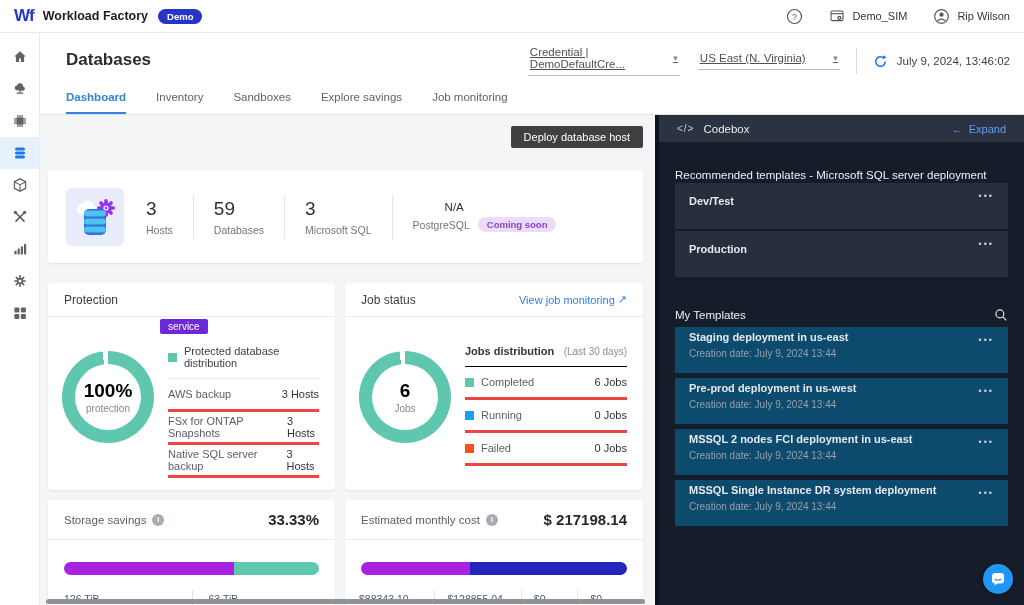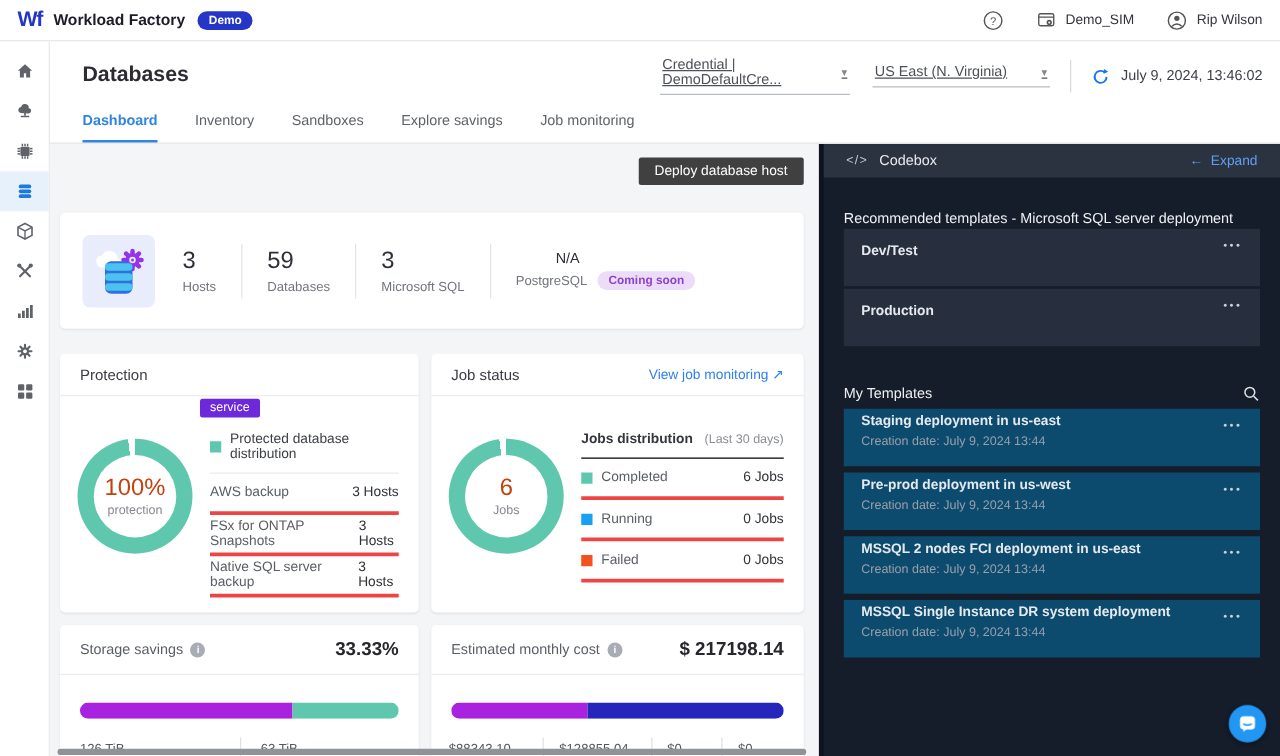--- a/index.html
+++ b/index.html
@@ -65,21 +65,21 @@
   .protection-card { width:287px; height:207px; }
   .job-card { flex:1; height:207px; }
   .card-header { height:34px; display:flex; align-items:center; padding:0 16px;
     border-bottom:1px solid #ececf0; font-size:12px; color:#3c3c44; }
   .card-link { margin-left:auto; color:#2d7ff0; font-size:11px; cursor:pointer; display:flex; gap:3px; align-items:center; }
   .card-body { display:flex; padding:12px 16px 0 10px; position:relative; }
   .donut { width:92px; height:92px; border-radius:50%; flex:none;
     background:conic-gradient(#5fc7ae 0 353deg, #fff 353deg 360deg); position:relative; margin:22px 14px 0 4px; }
   .donut-hole { position:absolute; inset:13px; background:#fff; border-radius:50%;
     display:flex; flex-direction:column; align-items:center; justify-content:center; gap:1px; }
-  .donut-value { font-size:19px; color:#c2410c; }
+  .donut-value { font-size:19px; color:#000000;font-weight:bold; }
   .donut-label { font-size:10px; color:#85888e; }
   .pcol { flex:1; padding-top:16px; }
   .tooltip { position:absolute; left:112px; top:2px; background:#6d28d9; color:#fff;
     font-size:10px; padding:2px 8px; border-radius:2px; }
   .legend-row { display:flex; align-items:center; gap:7px; font-size:11px; color:#3c3f45;
     padding-bottom:9px; border-bottom:1px solid #ececf0; }
   .swatch { width:9px; height:9px; flex:none; }
   .sw-teal { background:#5fc7ae; } .sw-blue { background:#18a0f2; } .sw-orange { background:#f4511e; }
   .mrow { display:flex; align-items:center; height:33px; border-bottom:3px solid #ef4444;
     font-size:11px; color:#5a5e66; gap:7px; }

